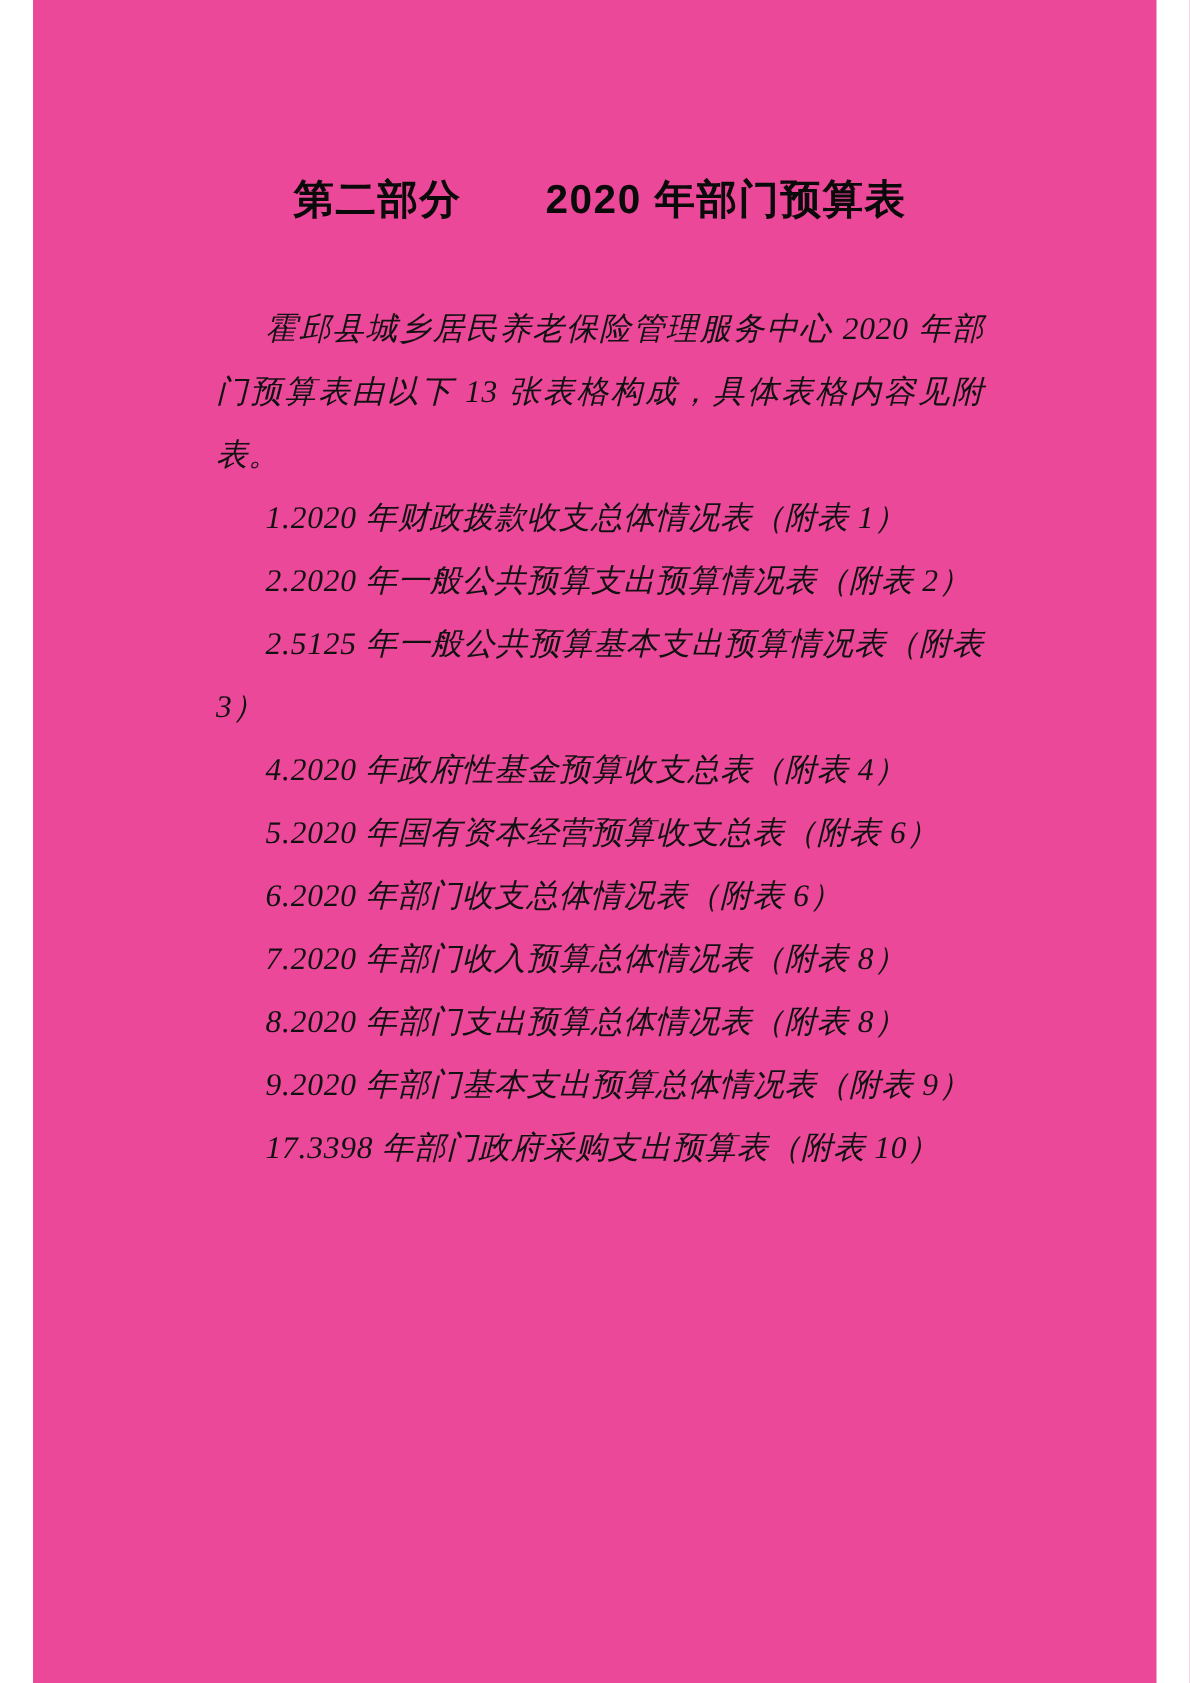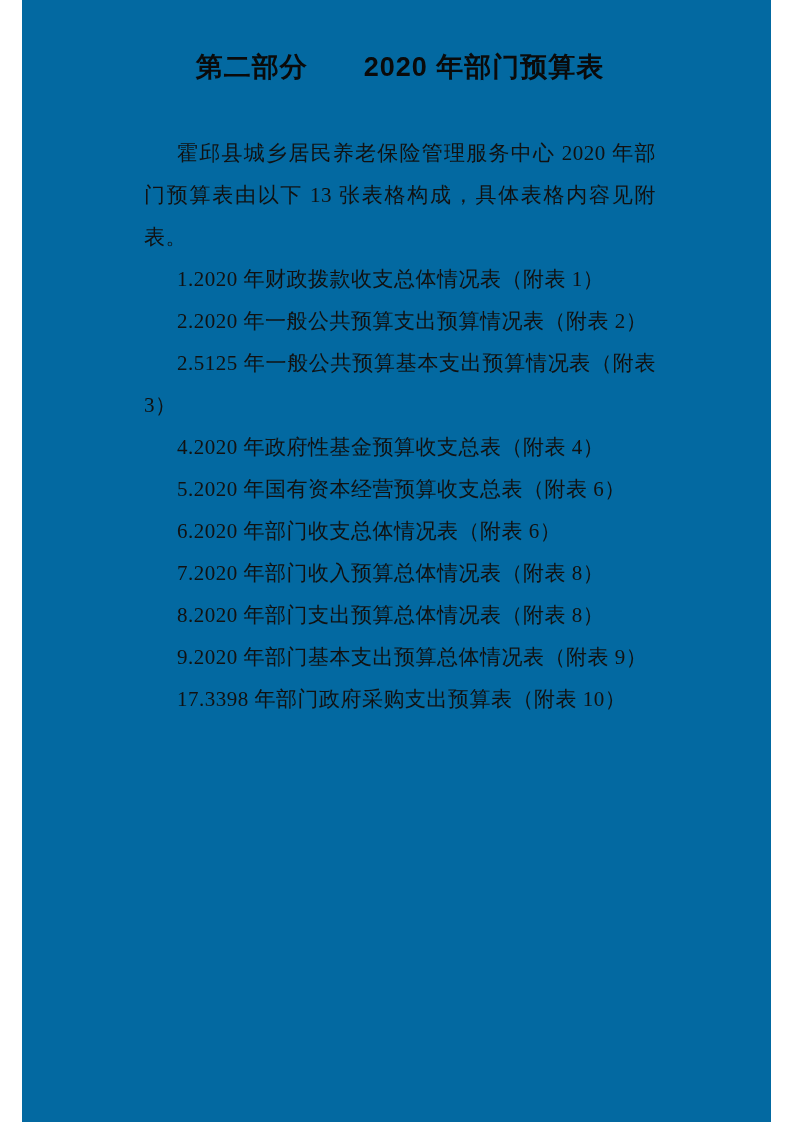--- a/index.html
+++ b/index.html
@@ -5,23 +5,23 @@
   html, body {
     margin: 0;
     padding: 0;
     background: #ffffff;
   }
   .page {
     position: relative;
     width: 749px;
     height: 1122px;
     margin: 0 auto;
-    background: #0369a1;
+    background: #ec4899;
     box-sizing: border-box;
-    padding: 48px 115px 0 122px;
+    padding: 114px 115px 0 122px;
     color: #111111;
     overflow: hidden;
   }
   .doc-title {
     font-family: "Liberation Sans", "DejaVu Sans", sans-serif;
     font-weight: 700;
     font-size: 27px;
     line-height: 38px;
     text-align: center;
     letter-spacing: 1px;
@@ -30,20 +30,21 @@
   }
   .para {
     font-family: "Liberation Serif", "DejaVu Serif", serif;
     font-size: 21px;
     line-height: 42px;
     letter-spacing: 0.5px;
     margin: 0;
     text-align: justify;
     text-indent: 33px;
     color: #111111;
+    font-style: italic;
   }
 </style>
 </head>
 <body>
 
 <div class="page">
   <h1 class="doc-title">第二部分　　2020 年部门预算表</h1>
 
   <p class="para">霍邱县城乡居民养老保险管理服务中心 2020 年部门预算表由以下 13 张表格构成，具体表格内容见附表。</p>
 

